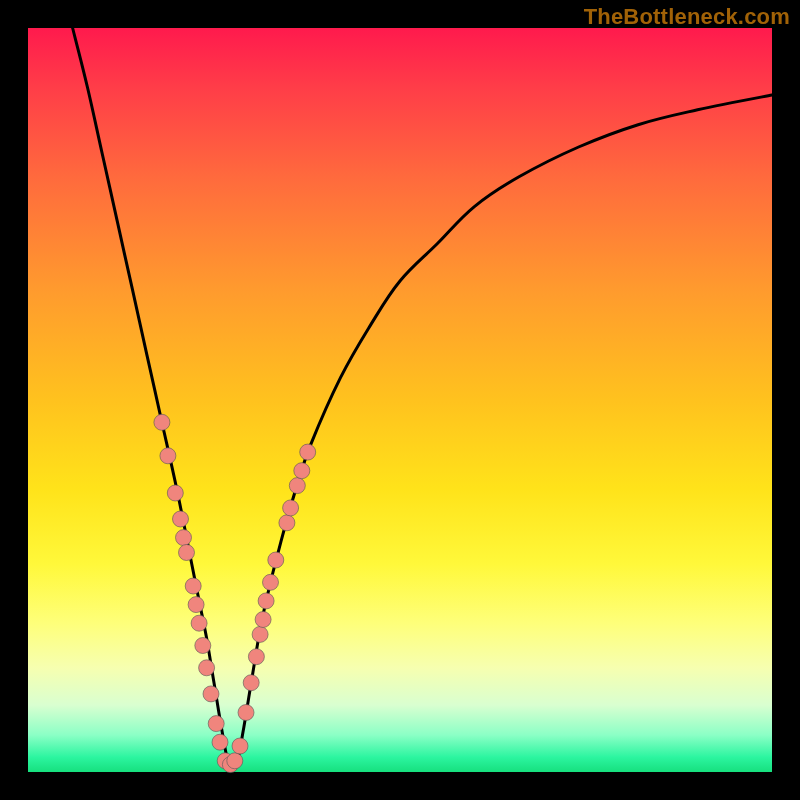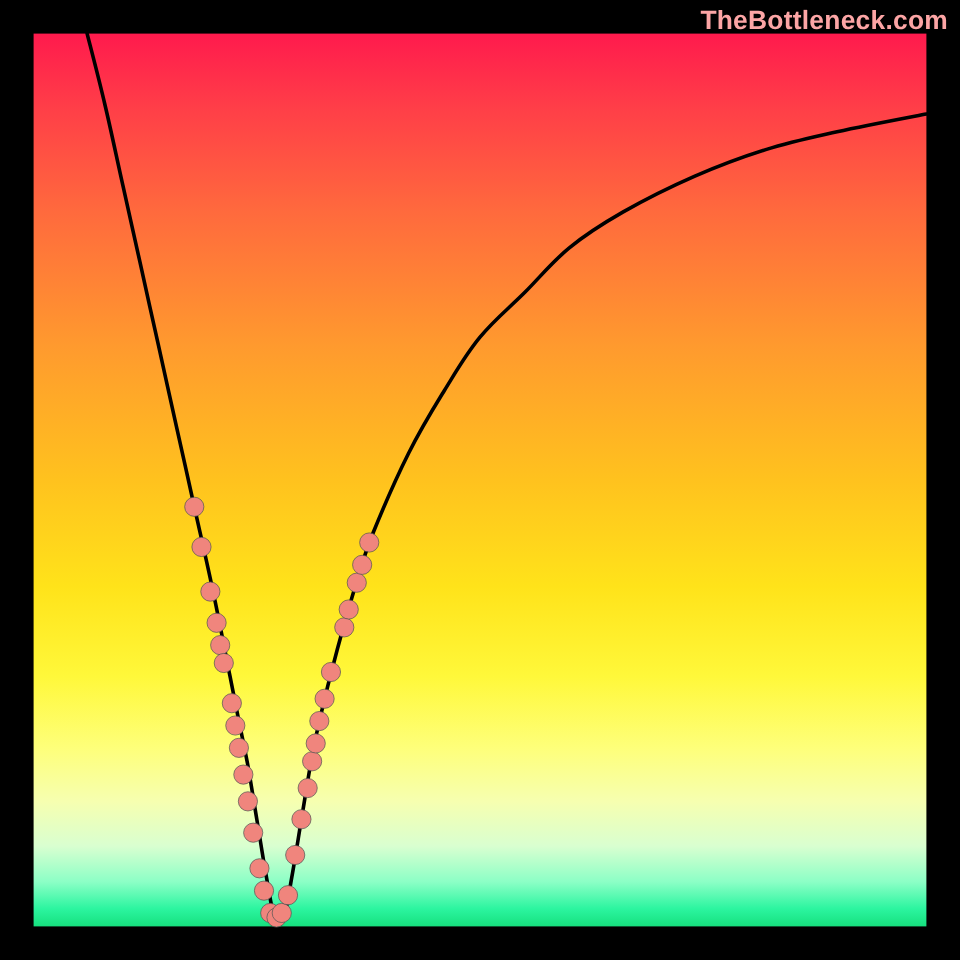--- a/index.html
+++ b/index.html
@@ -40,21 +40,21 @@
       #16e07e 100%
     );
   }
   .watermark {
     position: absolute;
     top: 4px;
     right: 10px;
     font-family: Arial, Helvetica, sans-serif;
     font-size: 22px;
     font-weight: bold;
-    color: #fca5a5;
+    color: #a16207;
     letter-spacing: 0.2px;
     user-select: none;
   }
   svg.curve {
     position: absolute;
     left: 0;
     top: 0;
     width: 744px;
     height: 744px;
     overflow: visible;

